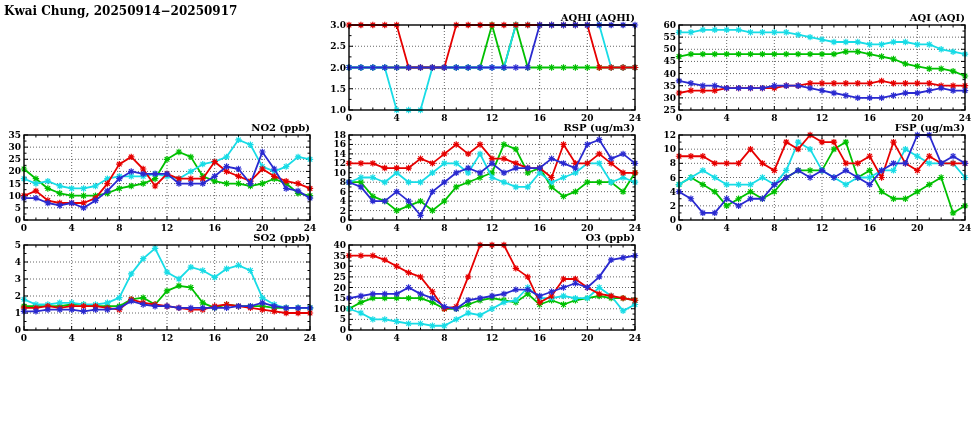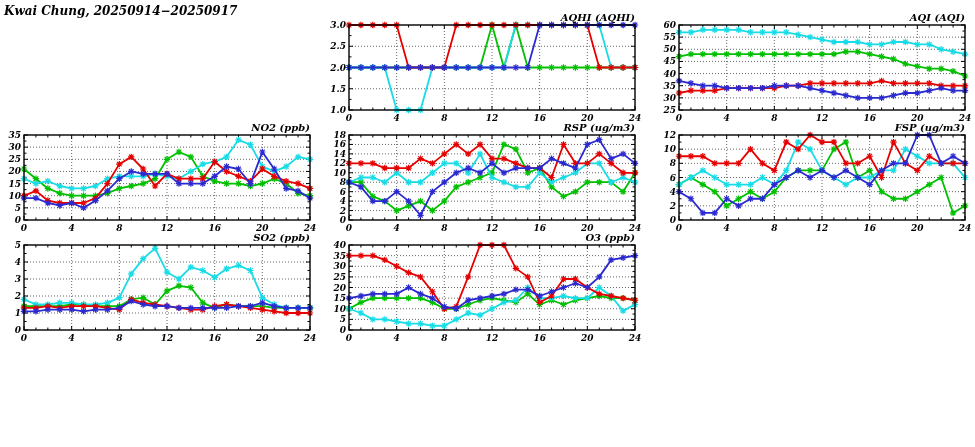--- a/index.html
+++ b/index.html
@@ -1,17 +1,17 @@
 <!DOCTYPE html>
 <html><head>
 <meta charset="utf-8">
 <style>
   html,body{margin:0;padding:0;background:#ffffff;}
   #stage{position:relative;width:975px;height:377px;background:#ffffff;overflow:hidden;
-         font-family:"DejaVu Serif", serif;font-style:italic;}
+         font-family:"DejaVu Serif", serif;}
   #page-title{position:absolute;left:4px;top:4px;font-size:12px;font-weight:bold;color:#000;
               letter-spacing:0px;white-space:nowrap;}
   .chart{position:absolute;}
   .chart svg{display:block;}
   text{font-family:"DejaVu Serif", serif;font-weight:bold;fill:#000;}
 </style>
 </head>
 <body>
 
 <div id="stage">

